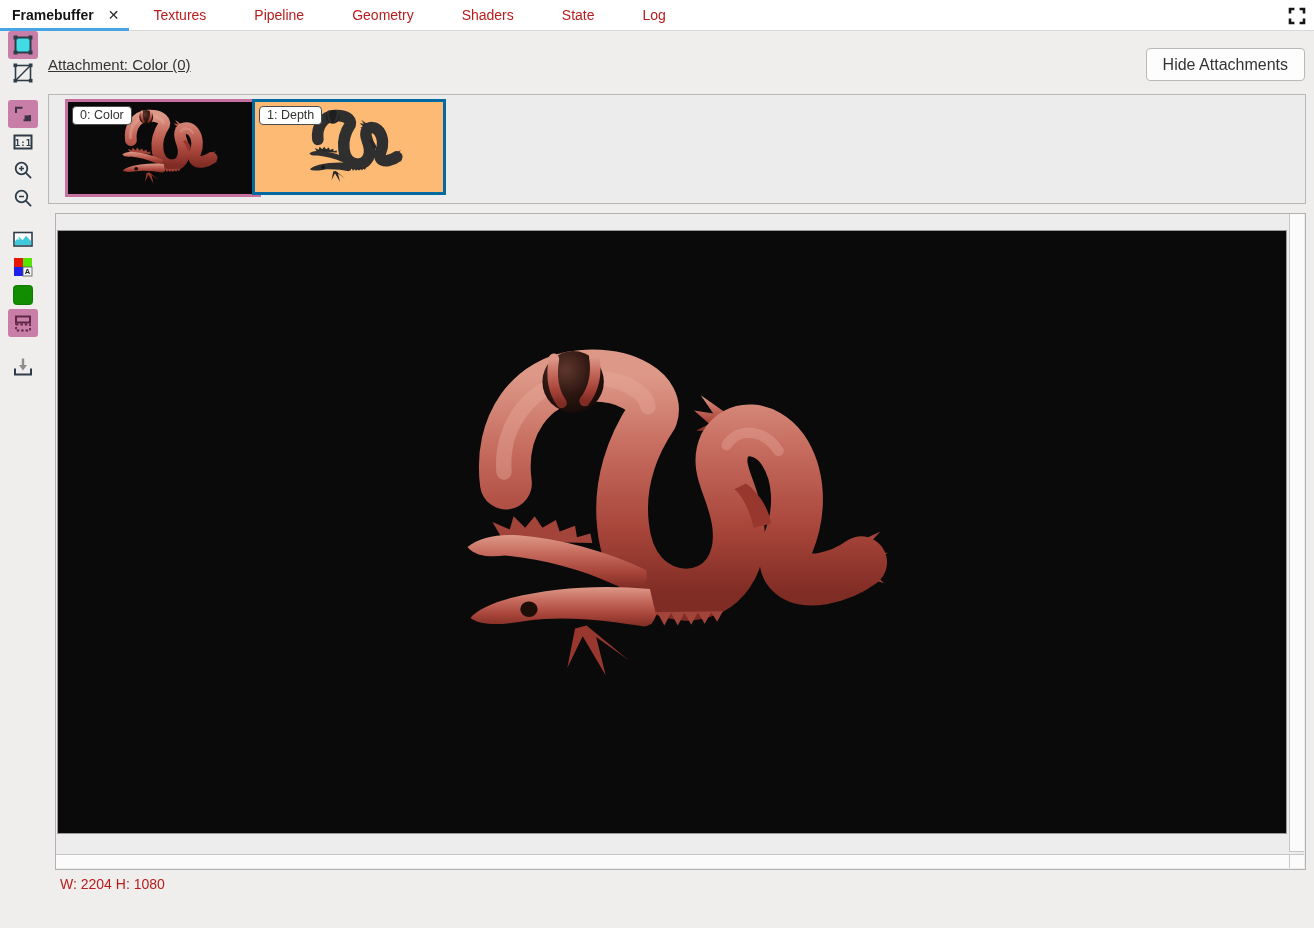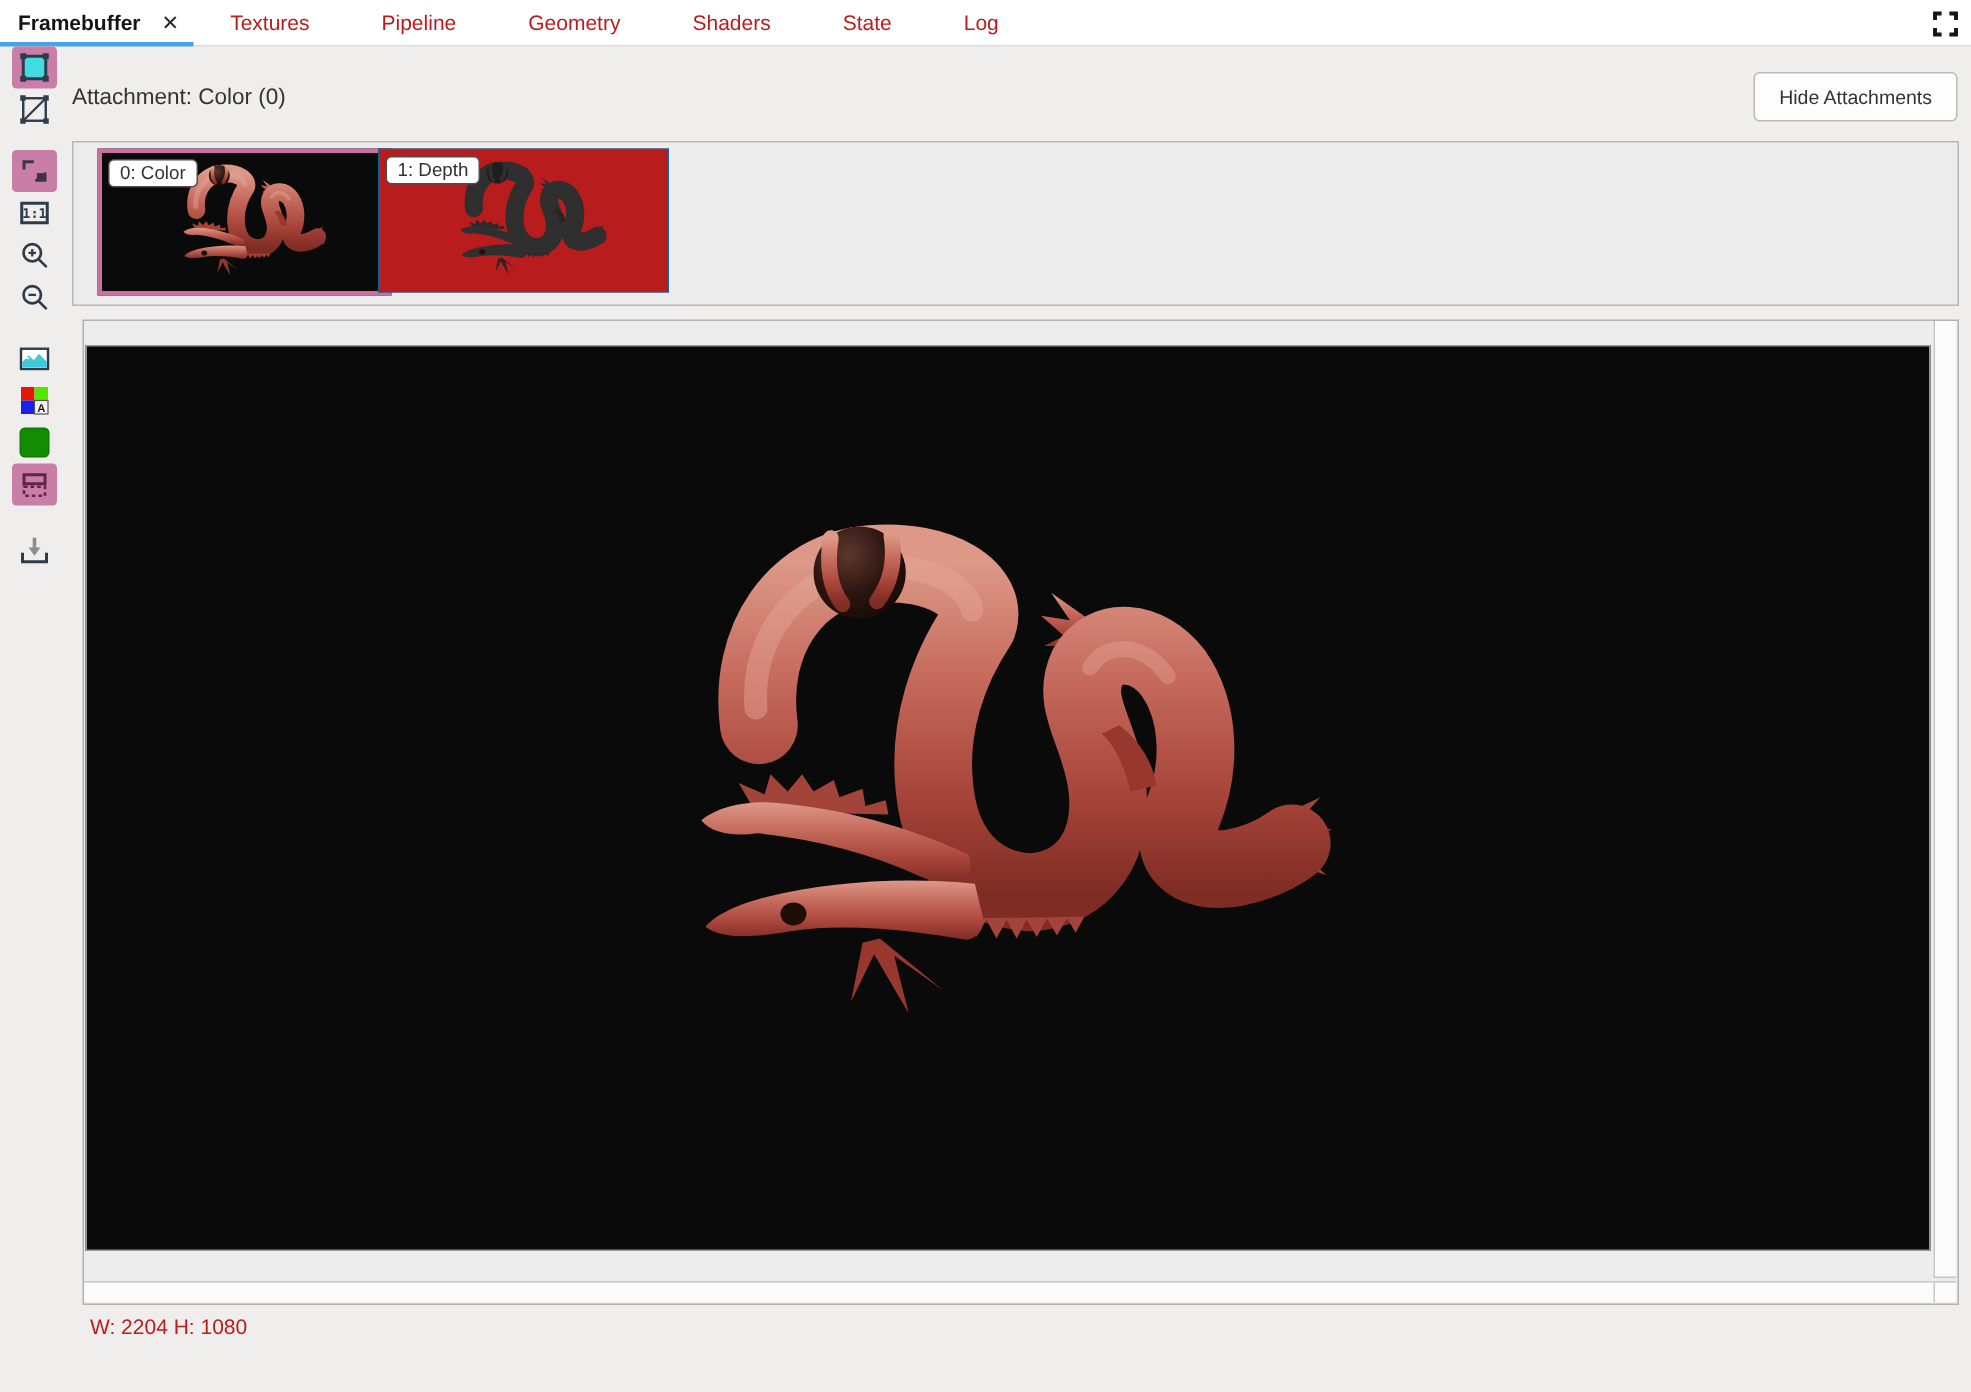--- a/index.html
+++ b/index.html
@@ -32,36 +32,36 @@
   }
   .tool-btn {
     width:30px; height:28px; display:flex; align-items:center; justify-content:center;
     border-radius:3px; flex:none;
   }
   .tool-btn.active { background:#c87ea7; }
   .tool-gap-sm { height:13px; flex:none; }
   .tool-gap-md { height:16px; flex:none; }
 
   
-  .attach-label { position:absolute; left:48px; top:56px; font-size:15px; color:#333; }
+  .attach-label { position:absolute; left:48px; top:56px; font-size:15px; color:#333;text-decoration:underline; }
   .hide-btn {
     position:absolute; right:9px; top:48px; height:33px; padding:0 16px;
     background:#fdfdfd; border:1px solid #b9b9b9; border-radius:4px;
-    font-family:"Liberation Sans", sans-serif; font-size:13px; color:#333;
+    font-family:"Liberation Sans", sans-serif; font-size:16px; color:#333;
     display:flex; align-items:center;
   }
 
   
   .attach-panel {
     position:absolute; left:48px; top:94px; width:1258px; height:110px;
     background:#ececec; border:1px solid #b7b7b7;
   }
   .thumb { position:absolute; top:4px; }
   .thumb-color { left:16px; width:196px; height:98px; border:3px solid #c671a0; background:#0a0a0a; }
-  .thumb-depth { left:203px; width:194px; height:96px; border:1px solid #0369a1; background:#b91c1c; }
+  .thumb-depth { left:203px; width:194px; height:96px; border:3px solid #0369a1; background:#fdba74; }
   .thumb-badge {
     position:absolute; left:4px; top:4px; z-index:3;
     background:#ffffff; border:1px solid #4d4d4d; border-radius:4px;
     padding:1px 7px 2px; font-size:12.5px; color:#333; white-space:nowrap;
   }
   .thumb-dragon { position:absolute; left:12%; top:5%; width:76%; height:90%; }
 
   
   .canvas-area {
     position:absolute; left:55px; top:213px; width:1251px; height:657px;

